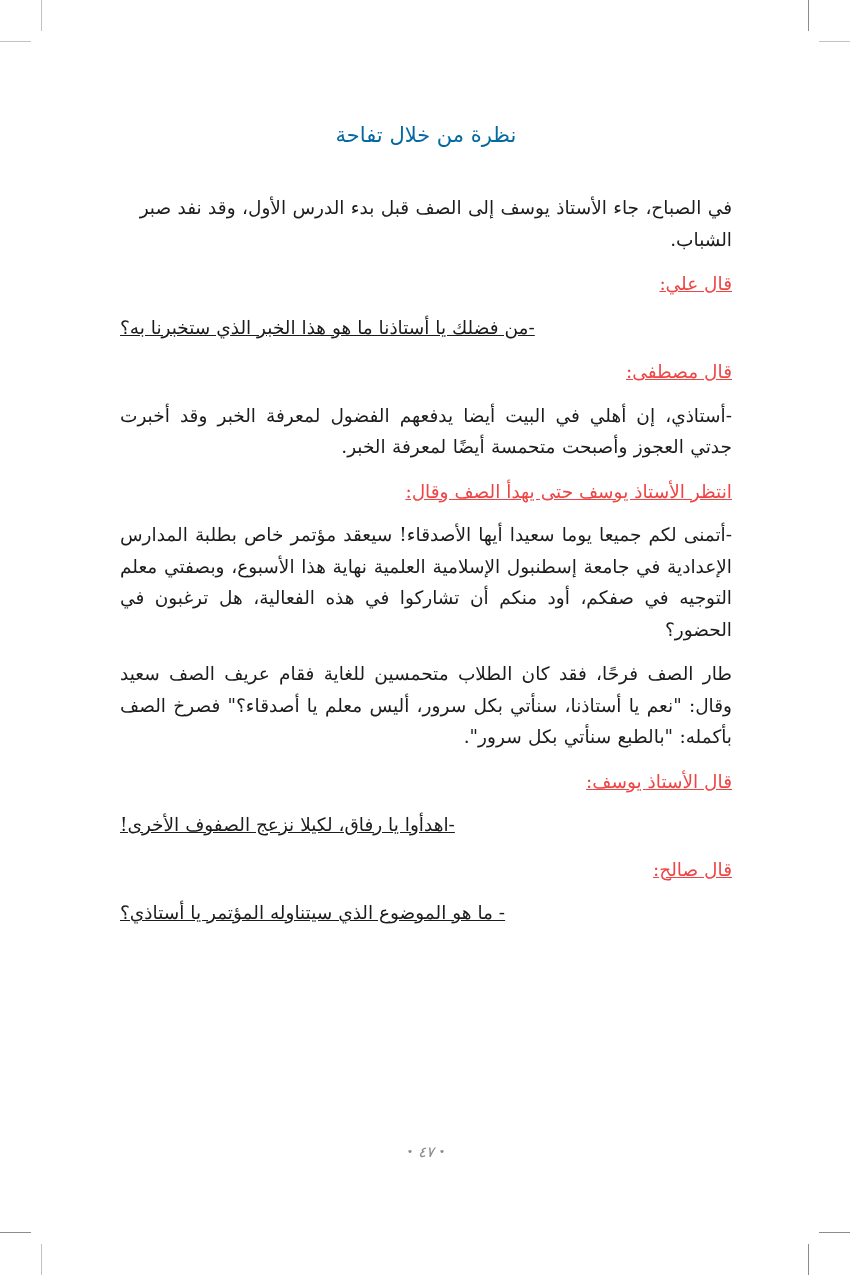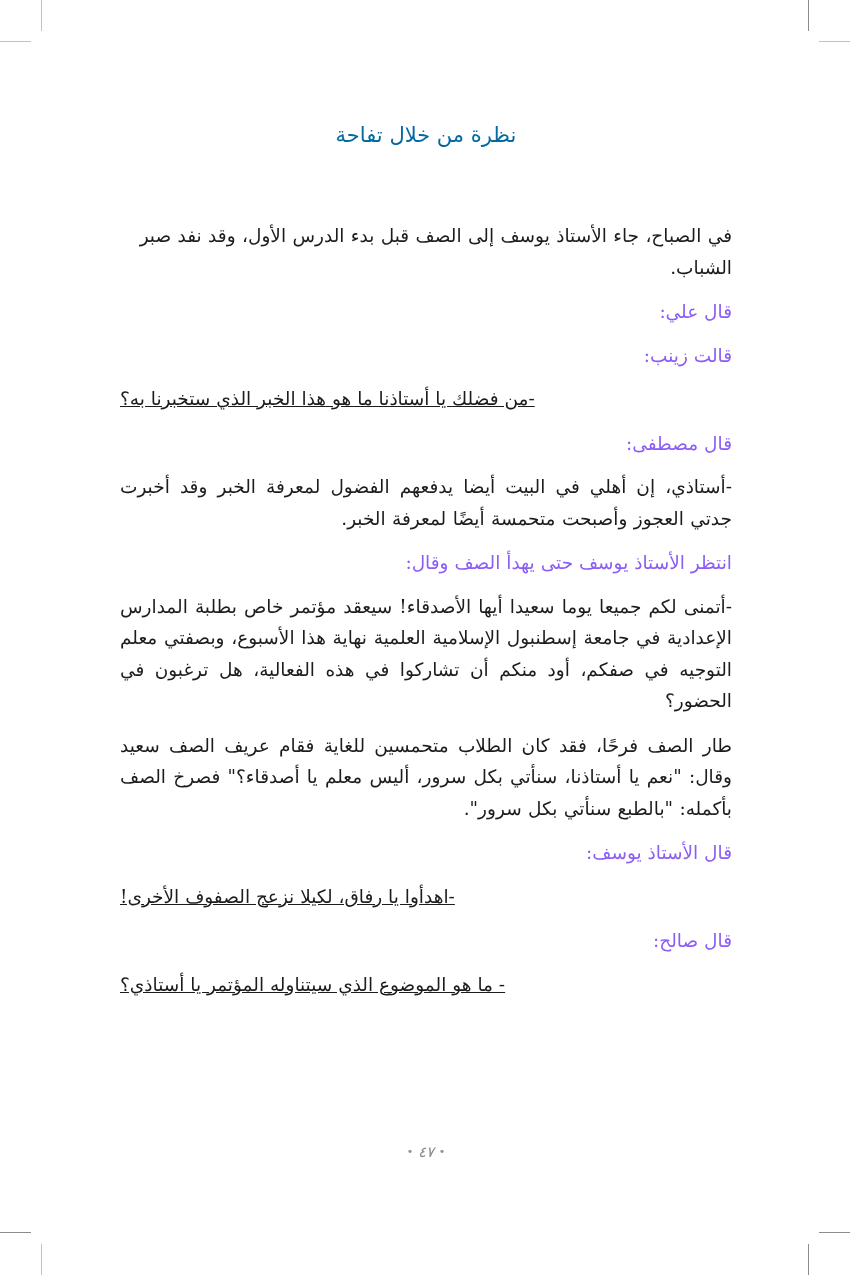--- a/index.html
+++ b/index.html
@@ -69,29 +69,29 @@
     margin: 0 0 13px 0;
     font-size: 18.5px;
     line-height: 31.5px;
     color: #1c1c1c;
     text-align: justify;
     text-justify: inter-word;
     word-spacing: 0.5px;
   }
   p.para.lead {
     text-align: right;
-    margin-top: 28px;
   }
   
   p.speaker {
     margin: 0 0 12px 0;
     font-size: 18.5px;
     line-height: 31.5px;
-    color: #8b5cf6;
+    color: #ef4444;
     text-align: right;
+    text-decoration: underline;
   }
   
   p.centered {
     margin: 0 0 13px 0;
     font-size: 18.5px;
     line-height: 31.5px;
     color: #1c1c1c;
     text-align: left;
     text-decoration: underline;
   }
@@ -125,21 +125,20 @@
   <div class="crop h crop-br-h"></div>
   <div class="crop v crop-br-v"></div>
 
   <div class="content">
 
     <div class="chapter-title">نظرة من خلال تفاحة</div>
 
     <div class="body">
       <p class="para lead">في الصباح، جاء الأستاذ يوسف إلى الصف قبل بدء الدرس الأول، وقد نفد صبر الشباب.</p>
       <p class="speaker">قال علي:</p>
-      <p class="speaker">قالت زينب:</p>
       <p class="centered">-من فضلك يا أستاذنا ما هو هذا الخبر الذي ستخبرنا به؟</p>
       <p class="speaker">قال مصطفى:</p>
       <p class="para">-أستاذي، إن أهلي في البيت أيضا يدفعهم الفضول لمعرفة الخبر وقد أخبرت جدتي العجوز وأصبحت متحمسة أيضًا لمعرفة الخبر.</p>
       <p class="speaker">انتظر الأستاذ يوسف حتى يهدأ الصف وقال:</p>
       <p class="para">-أتمنى لكم جميعا يوما سعيدا أيها الأصدقاء! سيعقد مؤتمر خاص بطلبة المدارس الإعدادية في جامعة إسطنبول الإسلامية العلمية نهاية هذا الأسبوع، وبصفتي معلم التوجيه في صفكم، أود منكم أن تشاركوا في هذه الفعالية، هل ترغبون في الحضور؟</p>
       <p class="para">طار الصف فرحًا، فقد كان الطلاب متحمسين للغاية فقام عريف الصف سعيد وقال: "نعم يا أستاذنا، سنأتي بكل سرور، أليس معلم يا أصدقاء؟" فصرخ الصف بأكمله: "بالطبع سنأتي بكل سرور".</p>
       <p class="speaker">قال الأستاذ يوسف:</p>
       <p class="centered">-اهدأوا يا رفاق، لكيلا نزعج الصفوف الأخرى!</p>
       <p class="speaker">قال صالح:</p>
       <p class="centered">- ما هو الموضوع الذي سيتناوله المؤتمر يا أستاذي؟</p>

